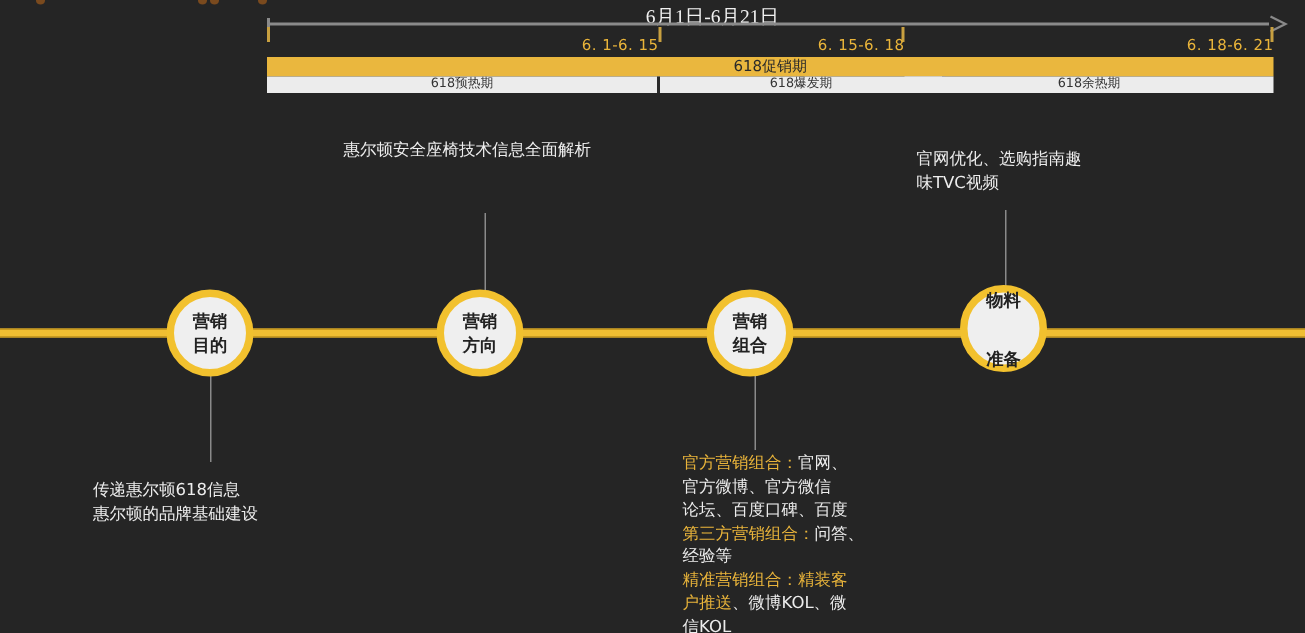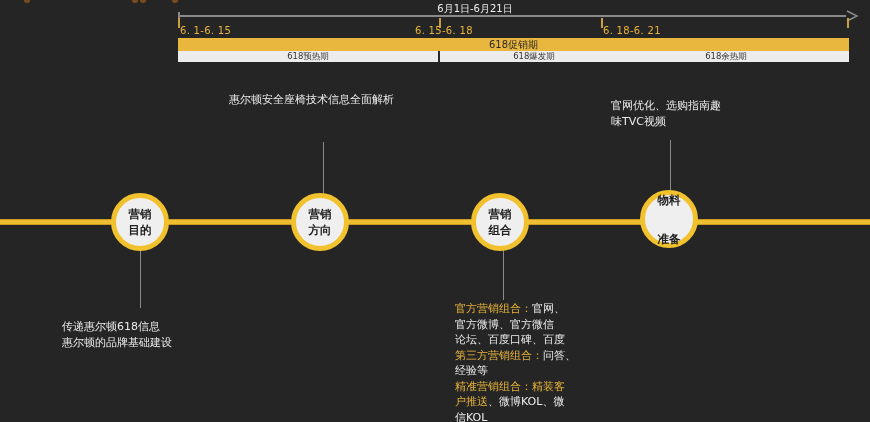--- a/index.html
+++ b/index.html
@@ -8,22 +8,22 @@
     font-family:"DejaVu Sans", "Liberation Sans", sans-serif; color:#eaeaea;
   }
   .abs { position:absolute; }
   .top-dots { top:0; left:0; width:200px; height:4px; }
   .top-dots span { position:absolute; top:-2px; width:6px; height:5px; border-radius:50%; background:#7a4a1e; }
   .axis-line { left:178px; top:15px; width:668px; height:2px; background:#8a8a8a; }
   .axis-start { left:178px; top:12px; width:2px; height:8px; background:#8a8a8a; }
   .axis-arrow { left:845px; top:10px; width:0; height:0; }
   .axis-arrow svg { position:absolute; left:0; top:0; }
   .tick { top:18px; width:2px; height:10px; background:#c8a040; }
-  .period-label { top:25px; font-size:10px; color:#e9b43a; text-align:left; letter-spacing:0.3px; }
-  .range-label { top:2px; font-size:10px; color:#f0f0f0; text-align:center; }
+  .period-label { top:25px; font-size:10px; color:#e9b43a; text-align:right; letter-spacing:0.3px; }
+  .range-label { top:2px; font-size:13px; color:#f0f0f0; text-align:center;font-family:Liberation Serif, serif; }
   .promo-bar { left:178px; top:38px; width:671px; height:13px; background:#eab73e; color:#2a2a2a; font-size:10px; text-align:center; line-height:13px; }
   .phase { top:51px; height:11px; background:#ececec; color:#333; font-size:8.5px; text-align:center; line-height:11px; border-right:2px solid #2a2a2a; box-sizing:border-box;}
   .timeline { left:0; top:219px; width:870px; height:6px; background:#f0be32; border-top:1px solid #c89a20; border-bottom:1px solid #c89a20; box-sizing:border-box; }
   .node { width:58px; height:58px; border-radius:50%; background:#efefef; border:5px solid #f2c12e; box-sizing:border-box;
           display:flex; align-items:center; justify-content:center; flex-direction:column; }
   .node span { display:block; font-size:11.5px; font-weight:bold; color:#222; line-height:16px;text-align:right; }
   .connector { width:1px; background:#8a8a8a; }
   .note { font-size:11px; color:#ededed; line-height:15.5px; }
   .hl { color:#e9b43a; }
 </style>
@@ -44,21 +44,21 @@
   <svg width="16" height="12" viewBox="0 0 16 12">
       <polyline points="2,1 12,6 2,11" fill="none" stroke="#8a8a8a" stroke-width="1.5"></polyline>
     </svg>
 </div>
 <div class="abs tick" style="left:178px;"></div>
 <div class="abs tick" style="left:439px;"></div>
 <div class="abs tick" style="left:601px;"></div>
 <div class="abs tick" style="left:847px;"></div>
 
 <div class="abs period-label" style="left:180px; width:259px;">6. 1-6. 15</div>
-<div class="abs period-label" style="left:415px; width:160px;">6. 15-6. 18</div>
+<div class="abs period-label" style="left:443px; width:160px;">6. 15-6. 18</div>
 <div class="abs period-label" style="left:603px; width:246px;">6. 18-6. 21</div>
 
 <div class="abs promo-bar">618促销期</div>
 <div class="abs phase" style="left:178px; width:262px;">618预热期</div>
 <div class="abs phase" style="left:440px; width:190px;">618爆发期</div>
 <div class="abs phase" style="left:603px; width:246px; border-right:none;">618余热期</div>
 
 <div class="abs timeline"></div>
 
 <div class="abs connector" style="left:140px; top:250px; height:58px;"></div>

